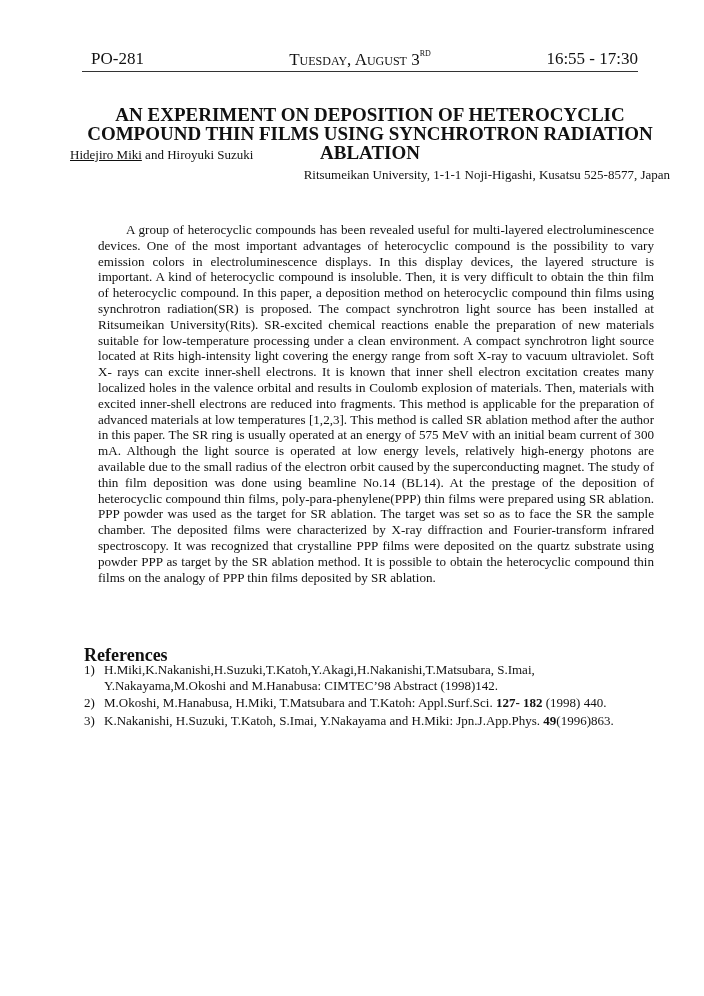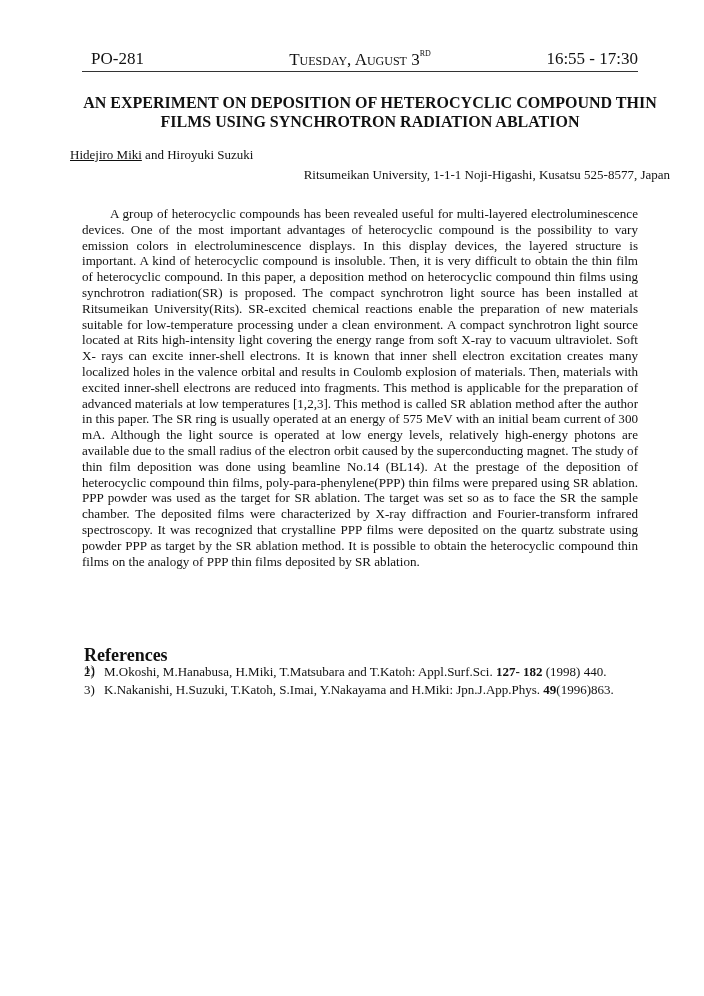--- a/index.html
+++ b/index.html
@@ -4,27 +4,27 @@
 <style>
   html, body { margin: 0; padding: 0; background: #ffffff; }
   body { width: 704px; height: 996px; position: relative; overflow: hidden;
          font-family: "Liberation Serif", serif; color: #111; }
   .header { position: absolute; left: 82px; top: 49px; width: 556px; height: 22px;
             border-bottom: 1.5px solid #333; font-size: 17px; }
   .header .left { position: absolute; left: 0; top: 0; margin-left: 9px; }
   .header .center { position: absolute; left: 0; right: 0; top: 0; text-align: center; font-variant: small-caps; }
   .header .center sup { font-size: 8px; vertical-align: 9px; }
   .header .right { position: absolute; right: 0; top: 0; }
-  .title { position: absolute; left: 70px; top: 93px; width: 600px; text-align: center;
-           font-weight: bold; font-size: 16px; line-height: 19px; }
+  .title { position: absolute; left: 70px; top: 105px; width: 600px; text-align: center;
+           font-weight: bold; font-size: 19px; line-height: 19px; }
   .authors { position: absolute; left: 70px; top: 147px; width: 600px; text-align: left; font-size: 13px; }
   .authors .u { text-decoration: underline; }
   .affil { position: absolute; left: 70px; top: 167px; width: 600px; text-align: right; font-size: 13px; }
   .abstract { position: absolute; left: 82px; top: 206px; width: 556px; font-size: 13.1px; line-height: 15.8px;
-              text-align: justify; text-indent: 28px; margin: 0; }
+              text-align: justify; text-indent: 28px; margin: 16px; }
   .refs-title { position: absolute; left: 84px; top: 645px; font-weight: bold; font-size: 18px; }
   .refs { position: absolute; left: 84px; top: 662px; width: 560px; font-size: 13px; line-height: 15.6px; margin: 0; padding: 0; list-style: none; }
   .refs li { position: relative; padding-left: 20px; margin-bottom: 2px; }
   .refs .num { position: absolute; left: 0; top: 0; }
   b { font-weight: bold; }
 </style>
 </head>
 <body>
 
 <div class="header">
@@ -40,20 +40,21 @@
 </div>
 
 <div class="affil">Ritsumeikan University, 1-1-1 Noji-Higashi, Kusatsu 525-8577, Japan</div>
 
 <p class="abstract">A group of heterocyclic compounds has been revealed useful for multi-layered electroluminescence devices.  One of the most important advantages of heterocyclic compound is the possibility to vary emission colors in electroluminescence displays. In this display devices, the layered structure is important.  A kind of heterocyclic compound is insoluble. Then, it is very difficult to obtain the thin film of heterocyclic compound.  In this paper, a deposition method on heterocyclic compound thin films using synchrotron radiation(SR) is proposed.  The compact synchrotron light source has been installed at Ritsumeikan University(Rits).  SR-excited chemical reactions enable the preparation of new materials suitable for low-temperature processing under a clean environment.  A compact synchrotron light source located at Rits high-intensity light covering the energy range from soft X-ray to vacuum ultraviolet.  Soft X- rays can excite inner-shell electrons.  It is known that inner shell electron excitation creates many localized holes in the valence orbital and results in Coulomb explosion of materials.  Then, materials with excited inner-shell electrons are reduced into fragments. This method is applicable for the preparation of advanced materials at low temperatures [1,2,3].  This method is called SR ablation method after the author in this paper.  The SR ring is usually operated at an energy of 575 MeV with an initial beam current of 300 mA.  Although the light source is operated at low energy levels, relatively high-energy photons are available due to the small radius of the electron orbit caused by the superconducting magnet.  The study of thin film deposition was done using beamline No.14 (BL14).  At the prestage of the deposition of heterocyclic compound thin films, poly-para-phenylene(PPP) thin films were prepared using SR ablation.  PPP powder was used as the target for SR ablation.  The target was set so as to face the SR the sample chamber.  The deposited films were characterized by X-ray diffraction and Fourier-transform infrared spectroscopy.  It was recognized that crystalline PPP films were deposited on the quartz substrate using powder PPP as target by the SR ablation method.  It is possible to obtain the heterocyclic compound thin films on the analogy of PPP thin films deposited by SR ablation.</p>
 
 <div class="refs-title">References</div>
 <ul class="refs">
   <li>
     <span class="num">1)</span>
+    <span>H.Miki,K.Nakanishi,H.Suzuki,T.Katoh,Y.Akagi,H.Nakanishi,T.Matsubara, S.Imai, Y.Nakayama,M.Okoshi and M.Hanabusa: CIMTEC’98 Abstract (1998)142.</span>
   </li>
   <li>
     <span class="num">2)</span>
     <span>M.Okoshi, M.Hanabusa, H.Miki, T.Matsubara and T.Katoh: Appl.Surf.Sci. </span><b>127- 182</b><span> (1998) 440.</span>
   </li>
   <li>
     <span class="num">3)</span>
     <span>K.Nakanishi, H.Suzuki, T.Katoh, S.Imai, Y.Nakayama and H.Miki: Jpn.J.App.Phys. </span><b>49</b><span>(1996)863.</span>
   </li>
 </ul>

